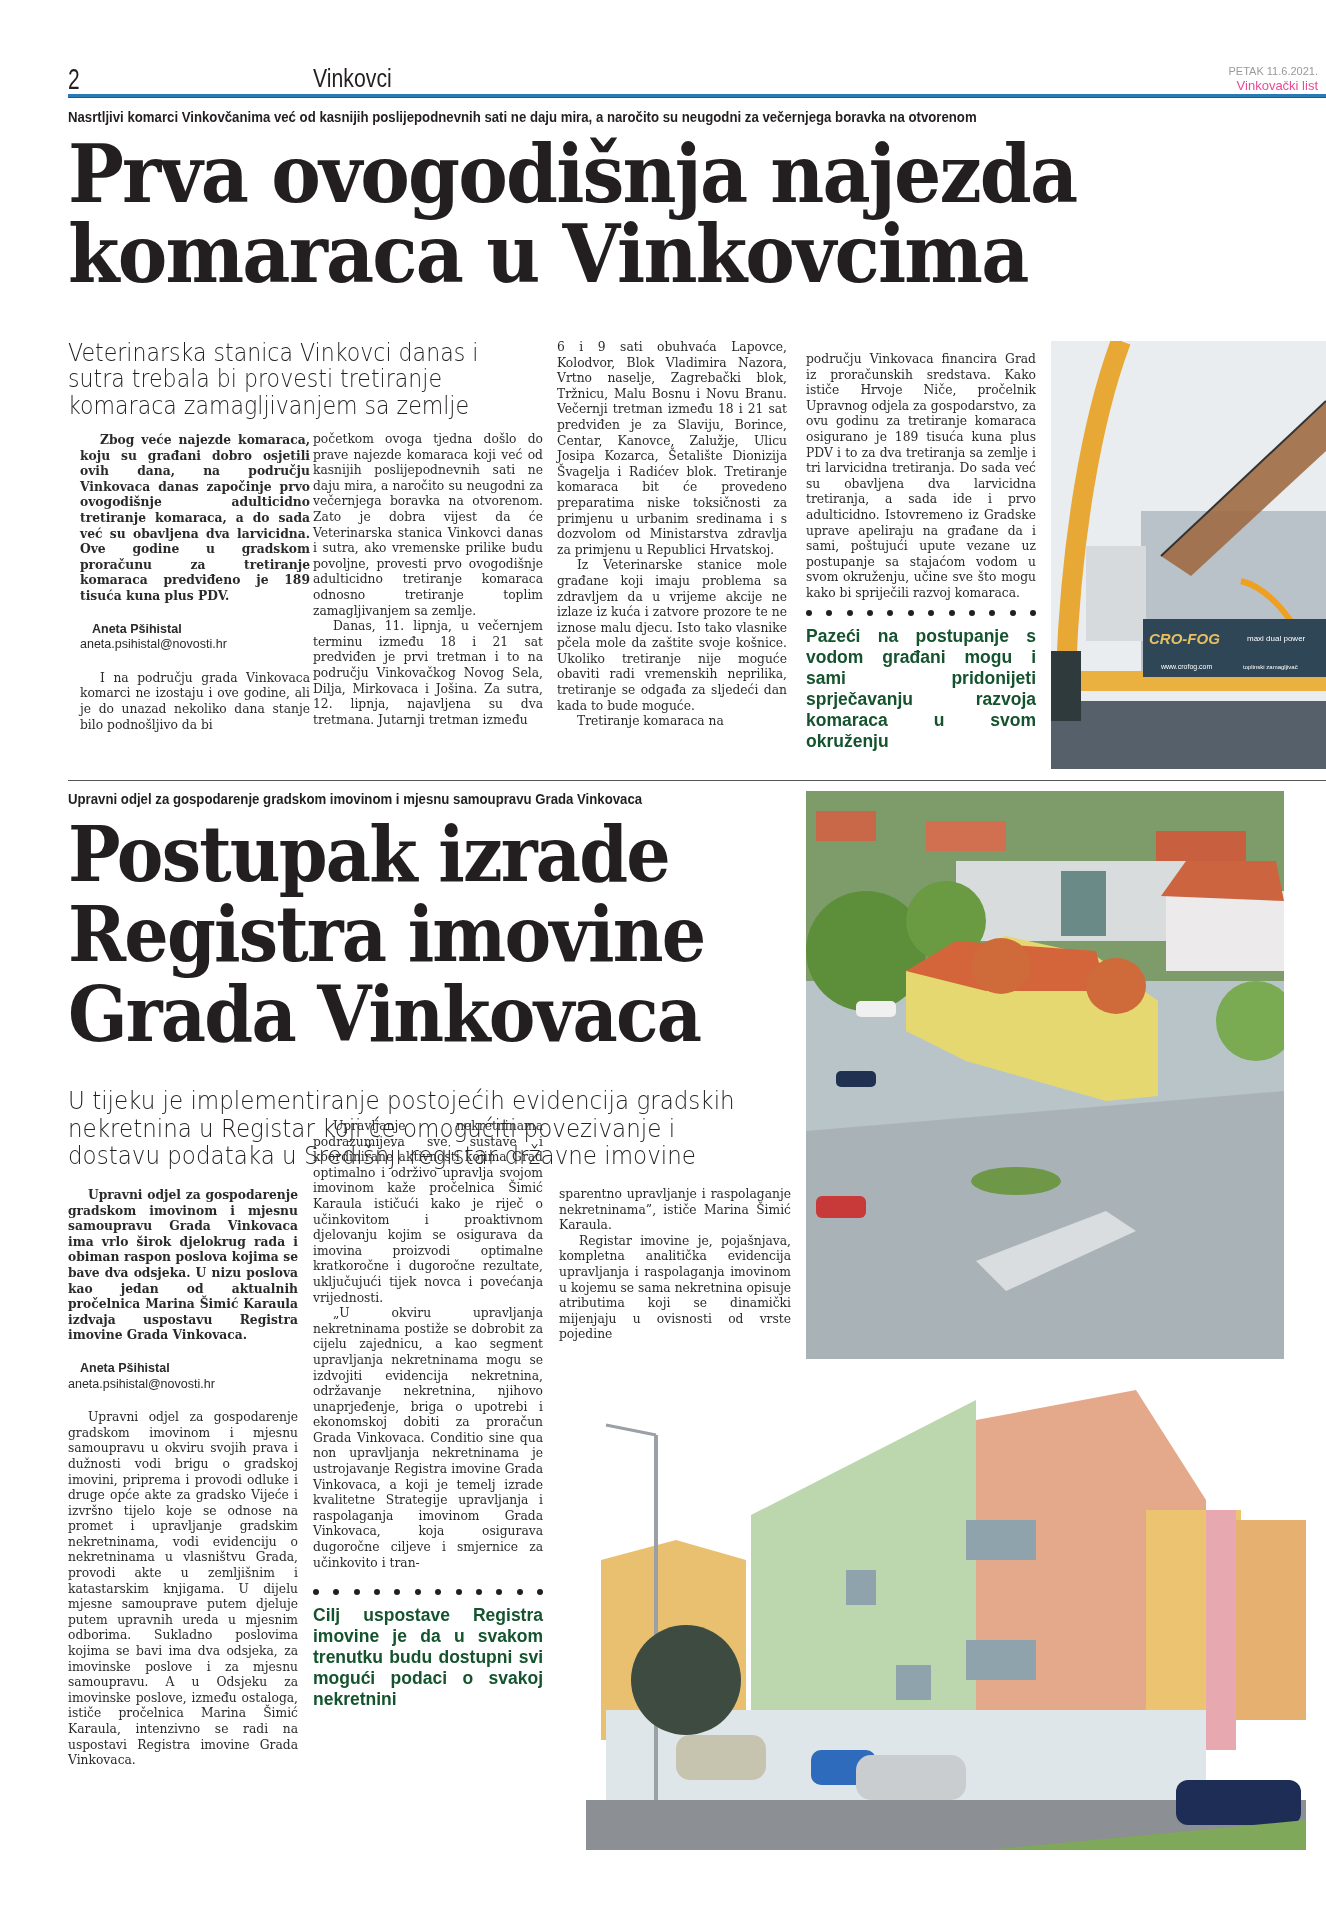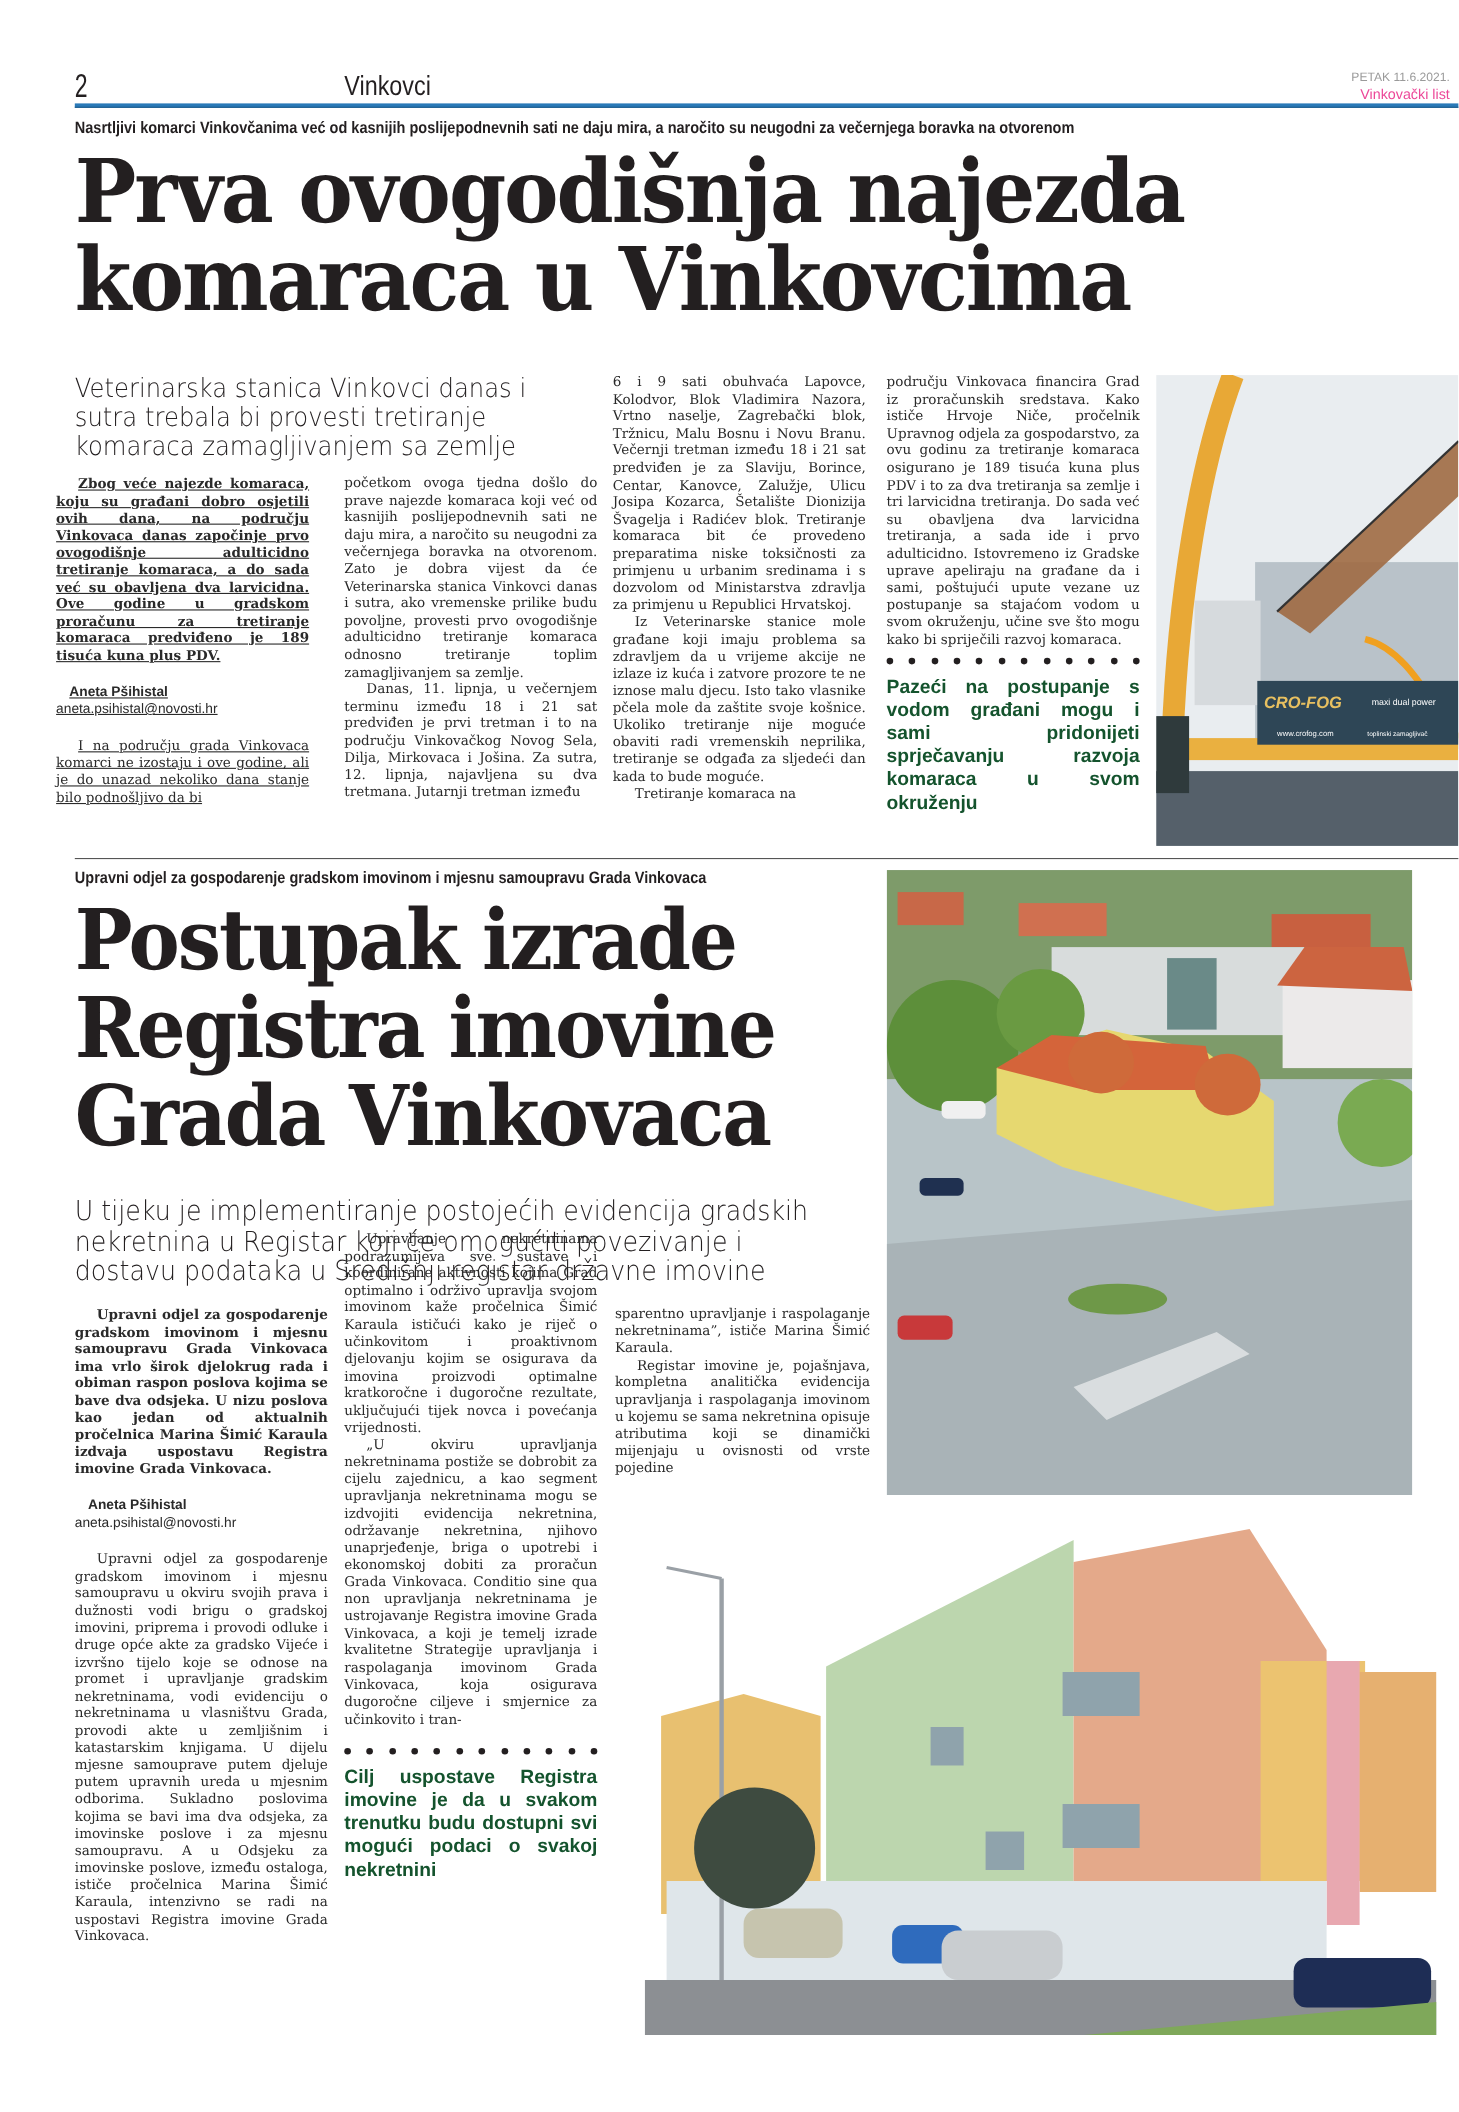--- a/index.html
+++ b/index.html
@@ -54,39 +54,39 @@
 
 <div class="abs kicker" style="left:68px; top:108px;">Nasrtljivi komarci Vinkovčanima već od kasnijih poslijepodnevnih sati ne daju mira, a naročito su neugodni za večernjega boravka na otvorenom</div>
 
 <div class="abs headline h1">
   <div>Prva ovogodišnja najezda</div>
   <div>komaraca u Vinkovcima</div>
 </div>
 
 <div class="abs subhead sub1">Veterinarska stanica Vinkovci danas i sutra trebala bi provesti tretiranje komaraca zamagljivanjem sa zemlje</div>
 
-<div class="abs col" style="left:51px; top:432px; width:230px;text-decoration:underline;">
+<div class="abs col" style="left:80px; top:432px; width:230px;">
   <p class="lead">Zbog veće najezde komaraca, koju su građani dobro osjetili ovih dana, na području Vinkovaca danas započinje prvo ovogodišnje adulticidno tretiranje komaraca, a do sada već su obavljena dva larvicidna. Ove godine u gradskom proračunu za tretiranje komaraca predviđeno je 189 tisuća kuna plus PDV.</p>
   <p class="byline-name">Aneta Pšihistal</p>
   <p class="byline-email">aneta.psihistal@novosti.hr</p>
   <p>I na području grada Vinkovaca komarci ne izostaju i ove godine, ali je do unazad nekoliko dana stanje bilo podnošljivo da bi</p>
 </div>
 
 <div class="abs col" style="left:313px; top:432px; width:230px;">
   <p class="noindent">početkom ovoga tjedna došlo do prave najezde komaraca koji već od kasnijih poslijepodnevnih sati ne daju mira, a naročito su neugodni za večernjega boravka na otvorenom. Zato je dobra vijest da će Veterinarska stanica Vinkovci danas i sutra, ako vremenske prilike budu povoljne, provesti prvo ovogodišnje adulticidno tretiranje komaraca odnosno tretiranje toplim zamagljivanjem sa zemlje.</p>
   <p>Danas, 11. lipnja, u večernjem terminu između 18 i 21 sat predviđen je prvi tretman i to na području Vinkovačkog Novog Sela, Dilja, Mirkovaca i Jošina. Za sutra, 12. lipnja, najavljena su dva tretmana. Jutarnji tretman između</p>
 </div>
 
 <div class="abs col" style="left:557px; top:340px; width:230px;">
   <p class="noindent">6 i 9 sati obuhvaća Lapovce, Kolodvor, Blok Vladimira Nazora, Vrtno naselje, Zagrebački blok, Tržnicu, Malu Bosnu i Novu Branu. Večernji tretman između 18 i 21 sat predviđen je za Slaviju, Borince, Centar, Kanovce, Zalužje, Ulicu Josipa Kozarca, Šetalište Dionizija Švagelja i Radićev blok. Tretiranje komaraca bit će provedeno preparatima niske toksičnosti za primjenu u urbanim sredinama i s dozvolom od Ministarstva zdravlja za primjenu u Republici Hrvatskoj.</p>
   <p>Iz Veterinarske stanice mole građane koji imaju problema sa zdravljem da u vrijeme akcije ne izlaze iz kuća i zatvore prozore te ne iznose malu djecu. Isto tako vlasnike pčela mole da zaštite svoje košnice. Ukoliko tretiranje nije moguće obaviti radi vremenskih neprilika, tretiranje se odgađa za sljedeći dan kada to bude moguće.</p>
   <p>Tretiranje komaraca na</p>
 </div>
 
-<div class="abs col" style="left:806px; top:340px; width:230px;">
+<div class="abs col" style="left:806px; top:352px; width:230px;">
   <p class="noindent">području Vinkovaca financira Grad iz proračunskih sredstava. Kako ističe Hrvoje Niče, pročelnik Upravnog odjela za gospodarstvo, za ovu godinu za tretiranje komaraca osigurano je 189 tisuća kuna plus PDV i to za dva tretiranja sa zemlje i tri larvicidna tretiranja.  Do sada već su obavljena dva larvicidna tretiranja, a sada ide i prvo adulticidno. Istovremeno iz Gradske uprave apeliraju na građane da i sami, poštujući upute vezane uz postupanje sa stajaćom vodom u svom okruženju, učine sve što mogu kako bi spriječili razvoj komaraca.</p>
   <div class="dots">
     <span></span>
       <span></span>
       <span></span>
       <span></span>
       <span></span>
       <span></span>
       <span></span>
       <span></span>

